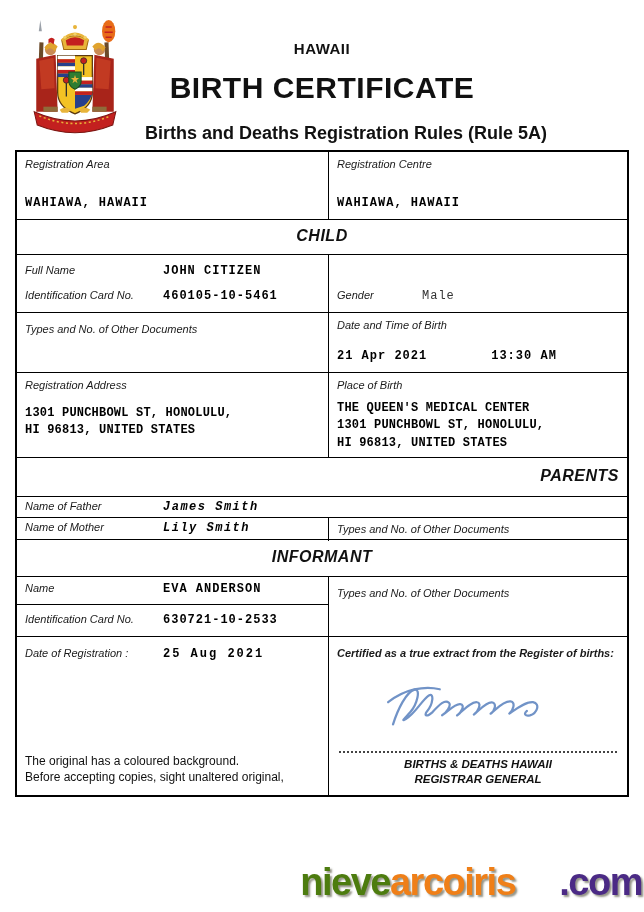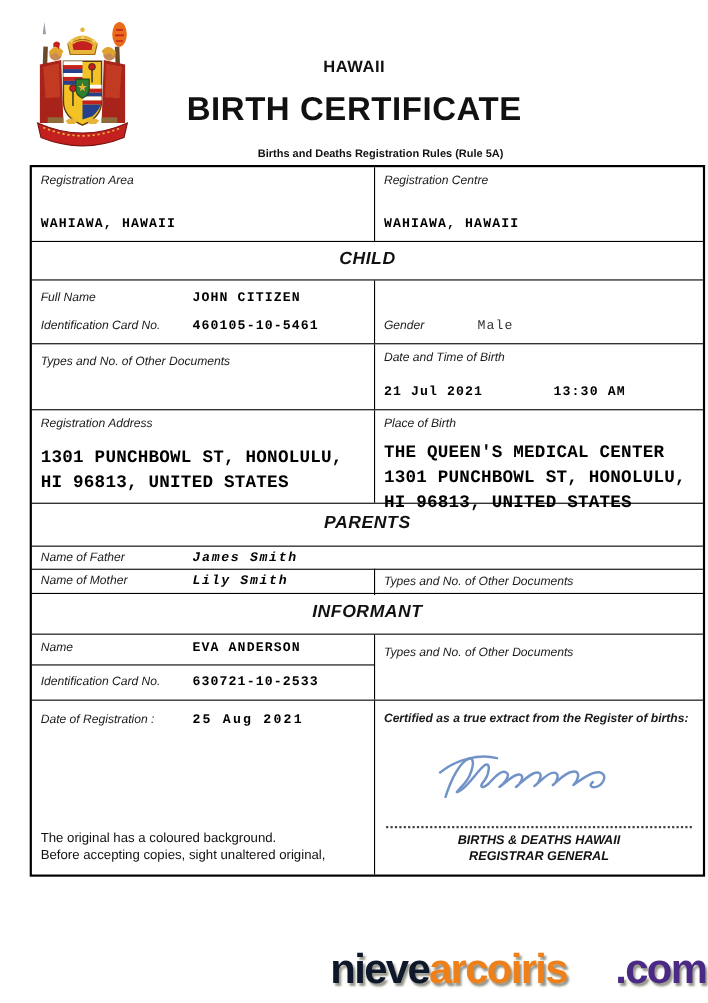--- a/index.html
+++ b/index.html
@@ -5,46 +5,46 @@
   * { margin:0; padding:0; box-sizing:border-box; }
   html,body { background:#ffffff; }
   body {
     width:644px; height:912px; position:relative; overflow:hidden;
     font-family:"Liberation Sans", sans-serif; color:#111;
   }
 
   
   .crest { position:absolute; left:24px; top:10px; width:102px; height:126px; }
   .head-block { position:absolute; left:0; top:0; width:644px; text-align:center; }
-  .state-name { margin-top:52px; font-size:15px; font-weight:bold; letter-spacing:.5px; }
+  .state-name { margin-top:40px; font-size:15px; font-weight:bold; letter-spacing:.5px; }
   .cert-title { margin-top:14px; font-size:30px; font-weight:bold; letter-spacing:.5px; }
-  .cert-subtitle { margin-top:18px; font-size:10px; font-weight:bold;padding-left:48px; }
+  .cert-subtitle { margin-top:18px; font-size:18px; font-weight:bold;padding-left:48px; }
 
   
   .cert-table {
-    position:absolute; left:27px; top:150px; width:614px;
+    position:absolute; left:15px; top:150px; width:614px;
     border:2px solid #000; background:#fff;
   }
   .row { display:flex; width:100%; border-bottom:1.5px solid #000; }
   .row:last-child { border-bottom:none;justify-content:space-between; }
   .cell { padding:6px 8px; }
   .cell.left { width:312px; border-right:1.5px solid #000; }
   .cell.right { flex:1; }
   .cell.full { width:100%; }
 
   .sect { display:block; text-align:center; font-weight:bold; font-style:italic;
           font-size:16px; letter-spacing:.5px; }
   .sect-child { height:34px; padding-top:7px; }
-  .sect-parents { height:38px; padding-top:9px; }
+  .sect-parents { height:38px; padding-top:9px;text-align:right; }
   .sect-informant { height:36px; padding-top:8px; }
 
   .label { font-style:italic; font-size:11px; color:#1a1a1a; }
   .value { font-family:"Liberation Mono", monospace; font-weight:bold;
            font-size:12px; letter-spacing:1px; color:#000; }
-  .value.small { font-size:16px; letter-spacing:.2px; line-height:1.45; }
+  .value.small { font-size:12px; letter-spacing:.2px; line-height:1.45; }
   .value.wide { letter-spacing:2px; }
   .value.ital { font-style:italic; letter-spacing:1.5px; }
   .value.light { font-weight:normal; color:#333; letter-spacing:1px; }
 
   .kv { display:flex; align-items:baseline; }
   .kv .label { flex:0 0 138px; }
   .kv .label.gw { flex:0 0 85px; }
 
   
   .r-reg { height:68px; }
@@ -206,21 +206,21 @@
     </div>
   </div>
 
   <div class="row r-docsdob">
     <div class="cell left">
       <span class="label">Types and No. of Other Documents</span>
     </div>
     <div class="cell right">
       <span class="label">Date and Time of Birth</span>
       <span class="dob-line">
-        <span class="value">21 Jul 2021</span>
+        <span class="value">21 Apr 2021</span>
         <span class="value dob-time">13:30 AM</span>
       </span>
     </div>
   </div>
 
   <div class="row r-addr">
     <div class="cell left">
       <span class="label">Registration  Address</span>
       <span class="addr">
         <div class="value small">1301 PUNCHBOWL ST, HONOLULU,</div>
@@ -311,14 +311,14 @@
         <div class="dotline"></div>
         <div class="registrar">BIRTHS &amp; DEATHS HAWAII</div>
         <div class="registrar">REGISTRAR GENERAL</div>
       </div>
     </div>
   </div>
 
 </div>
 
 <div class="watermark">
-  <span id="wm1" style="color: #0f172a;">nieve</span><span id="wm2" style="color: rgb(239, 127, 24);">arcoiris</span><span id="wm3" style="color: rgb(75, 42, 133); margin-left: 44px;">.com</span>
+  <span id="wm1" style="color: #4d7c0f;">nieve</span><span id="wm2" style="color: rgb(239, 127, 24);">arcoiris</span><span id="wm3" style="color: rgb(75, 42, 133); margin-left: 44px;">.com</span>
 </div>
 
 </body></html>

